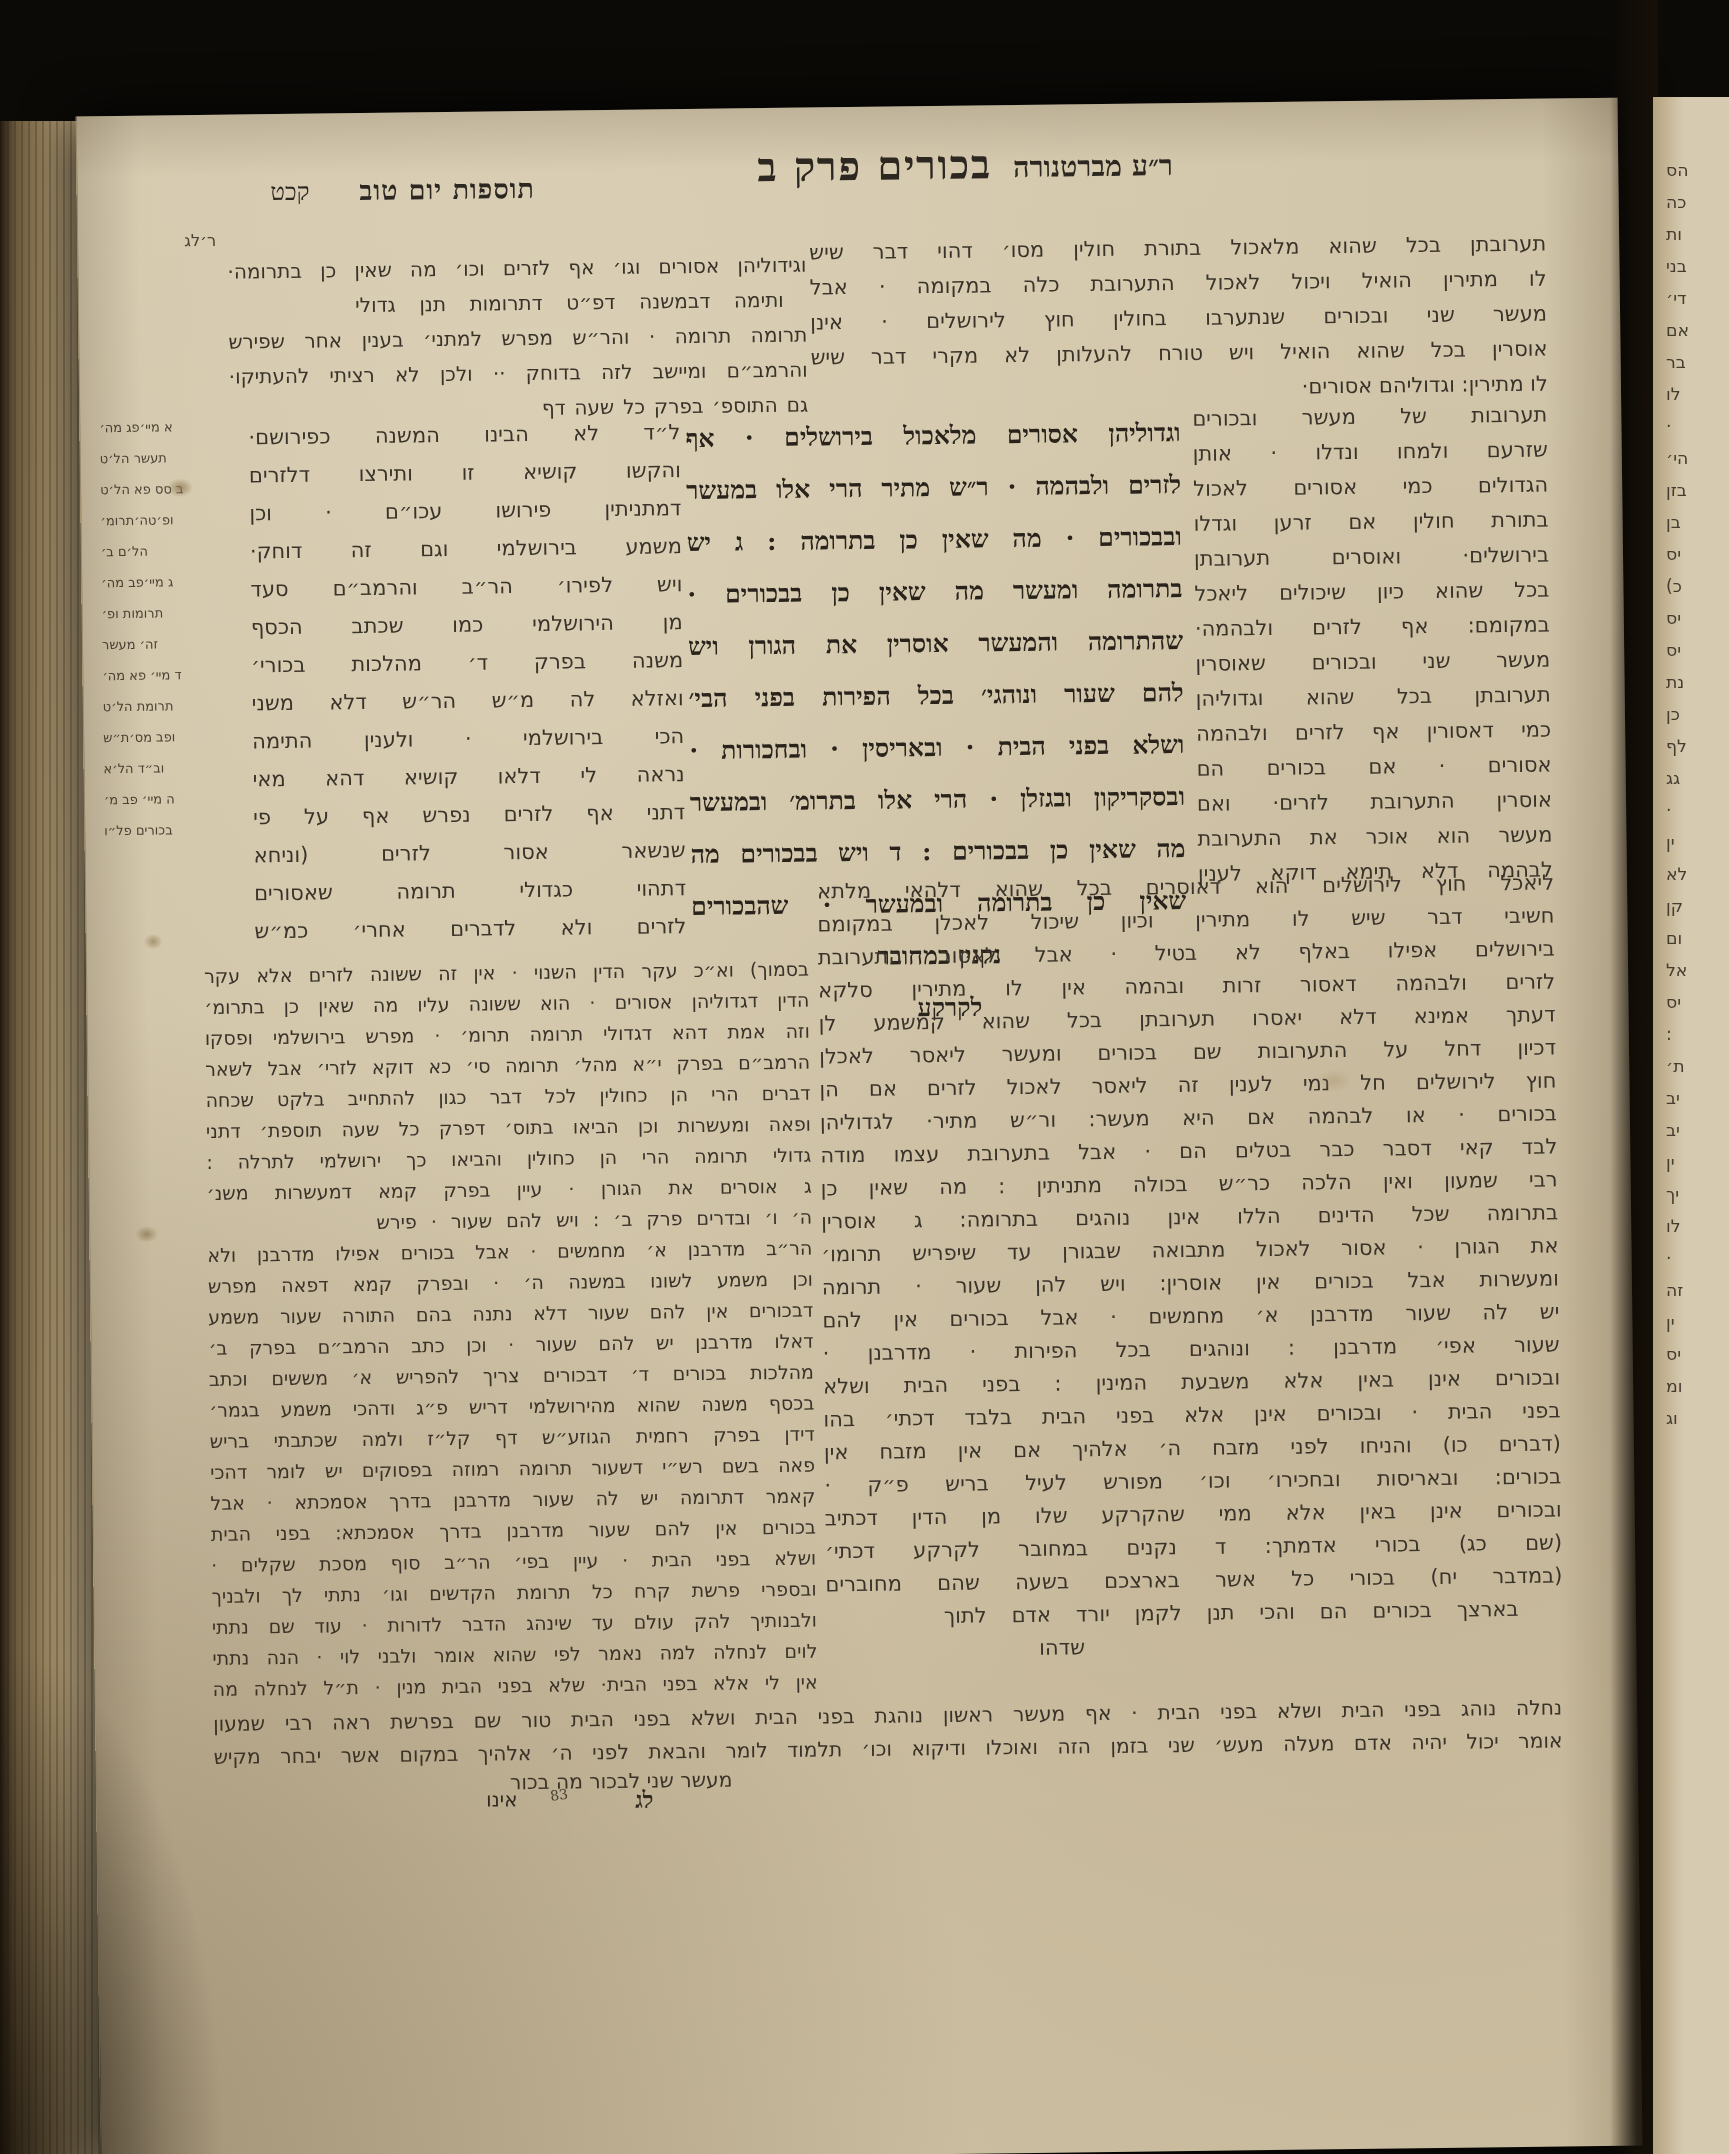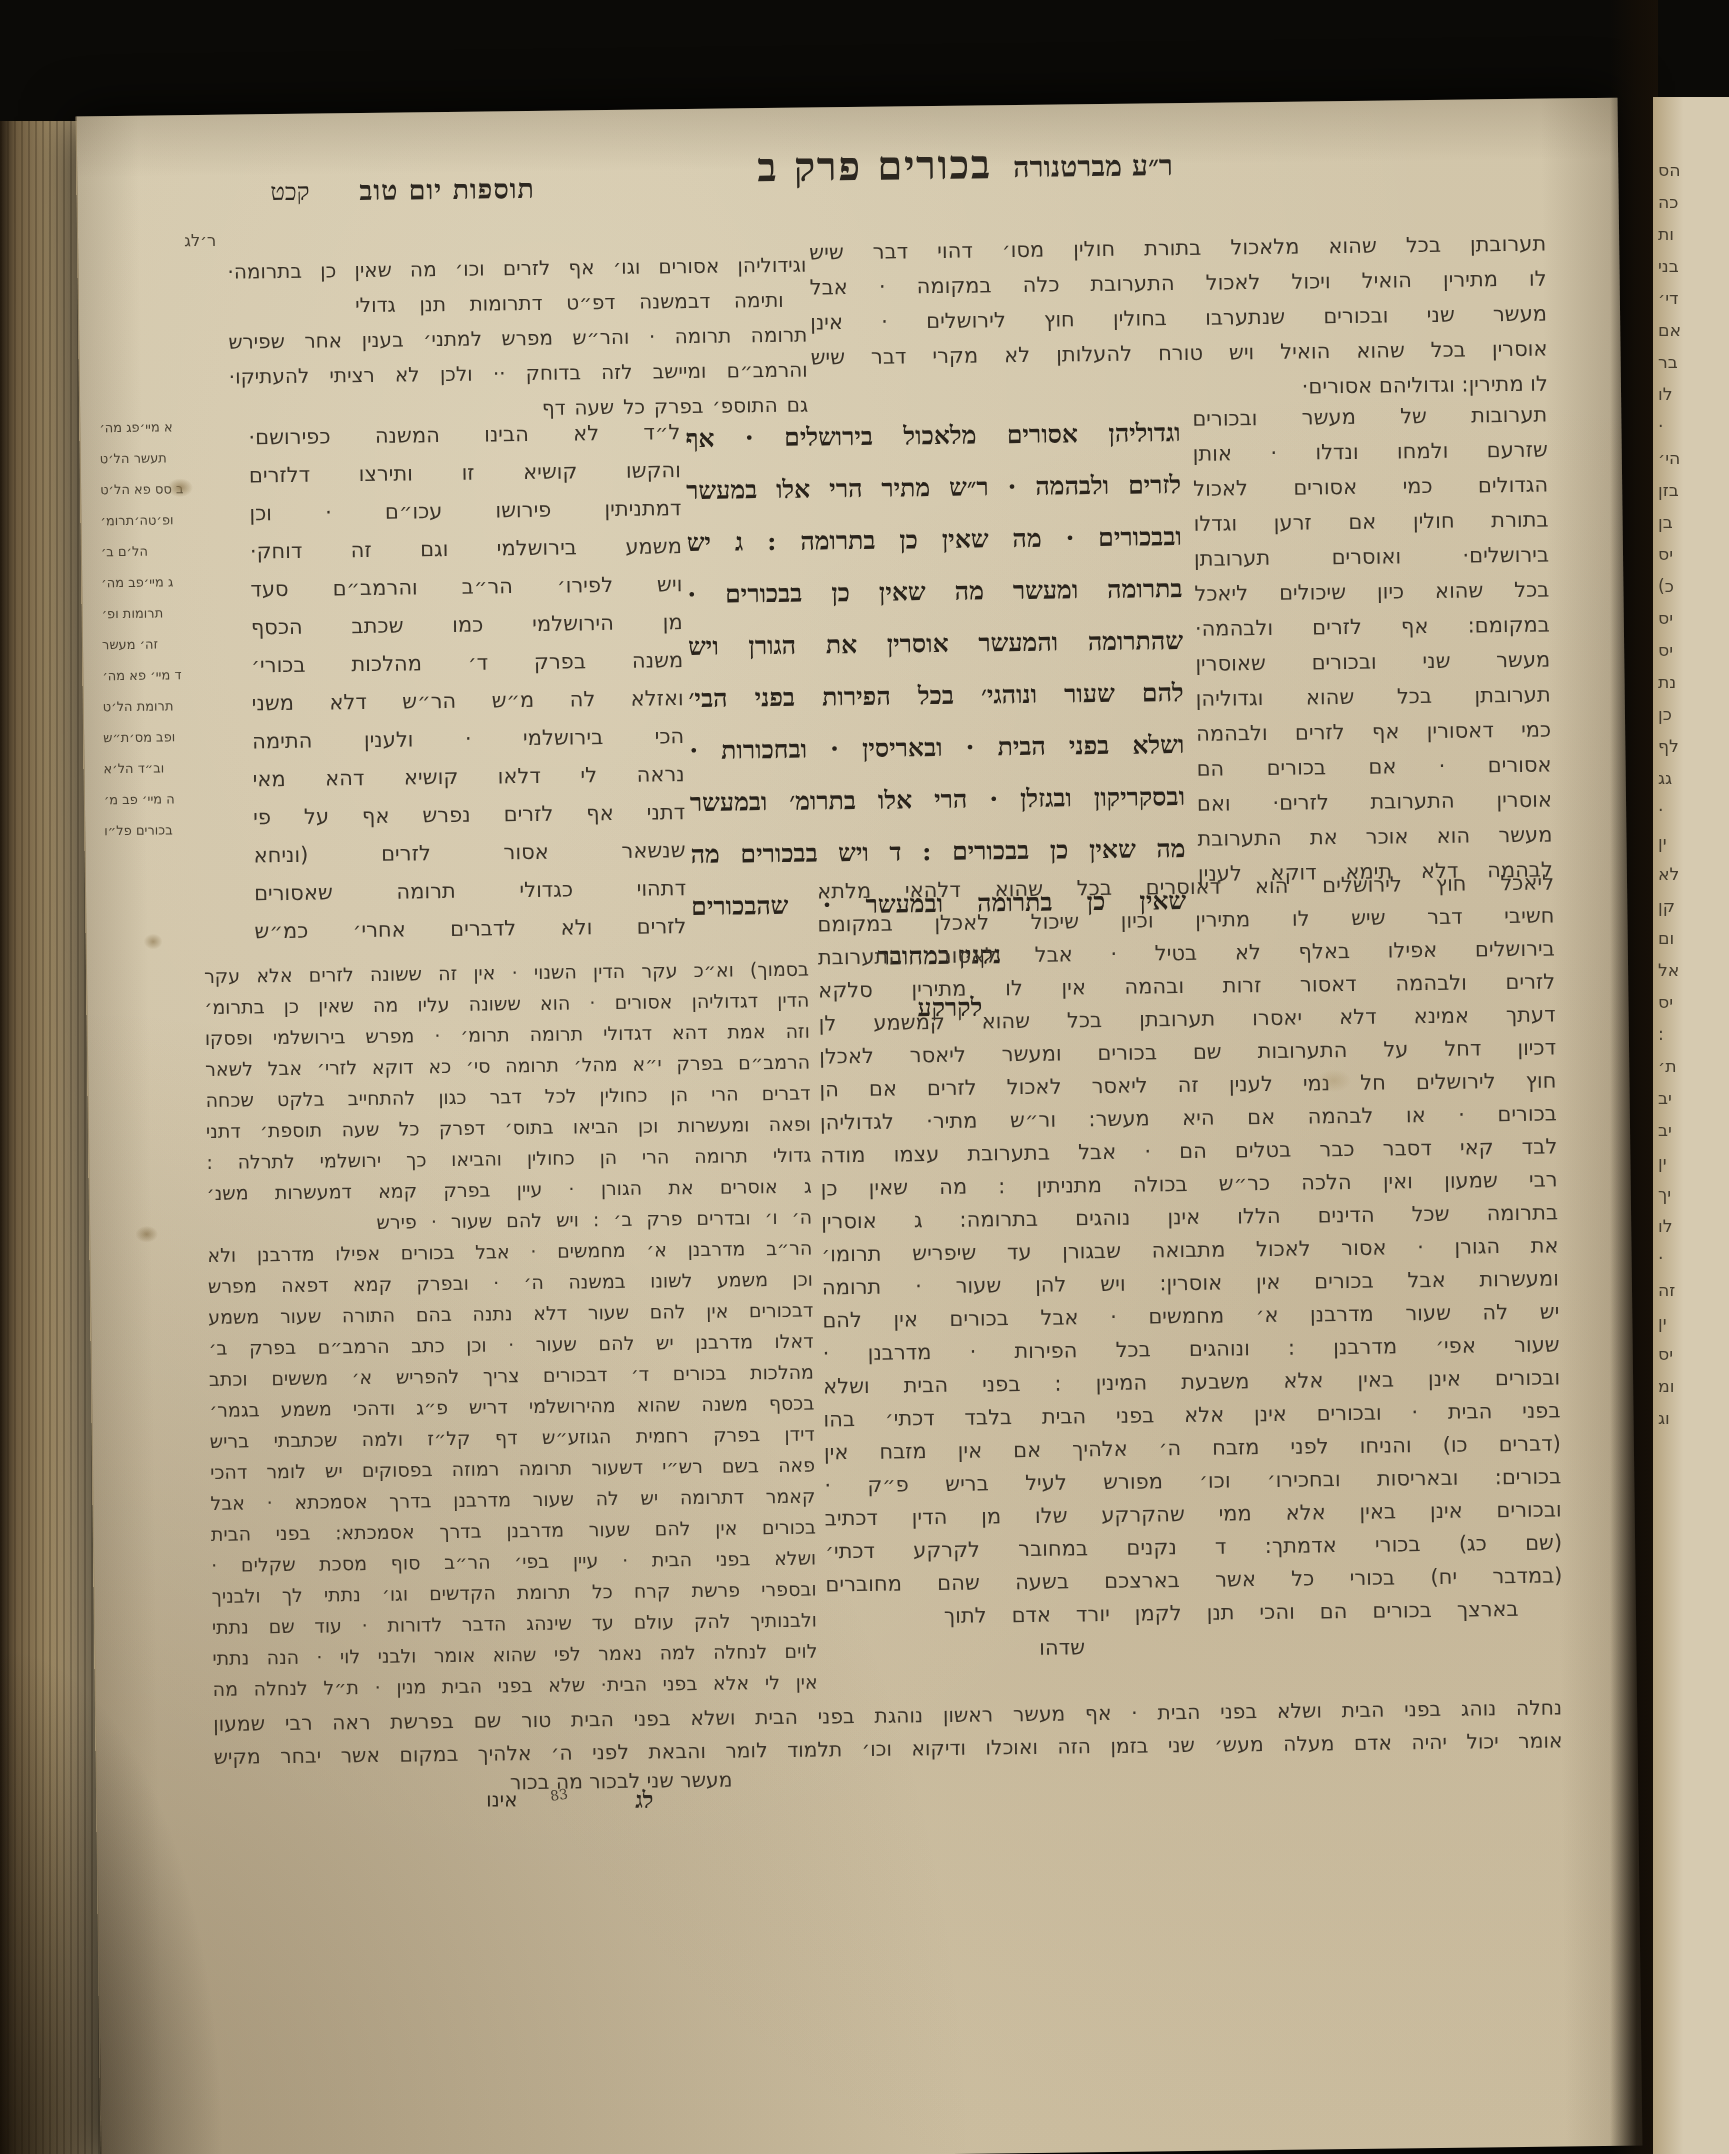--- a/index.html
+++ b/index.html
@@ -54,21 +54,21 @@
     background:linear-gradient(90deg, rgba(20,14,7,0), rgba(20,14,7,.85) 55%, #171008 100%);
   }
   .facing{
     position:absolute;left:1653px;top:97px;width:76px;height:2058px;
     background:linear-gradient(90deg,#b5a37f,#d6cab0 40%);
     overflow:hidden;direction:rtl;color:#443c2e;
   }
   .facing .frags{position:absolute;left:0;top:57px;width:100%;}
   .facing .ln{
     font-size:17.3px;line-height:32px;white-space:nowrap;overflow:hidden;
-    text-align:left;padding-left:5px;
+    text-align:left;padding-left:13px;
     text-align-last:left;
   }
 
   
   .ln{
     white-space:nowrap;overflow:hidden;
     text-align:justify;text-align-last:justify;
   }
   .block{position:absolute;}
 

